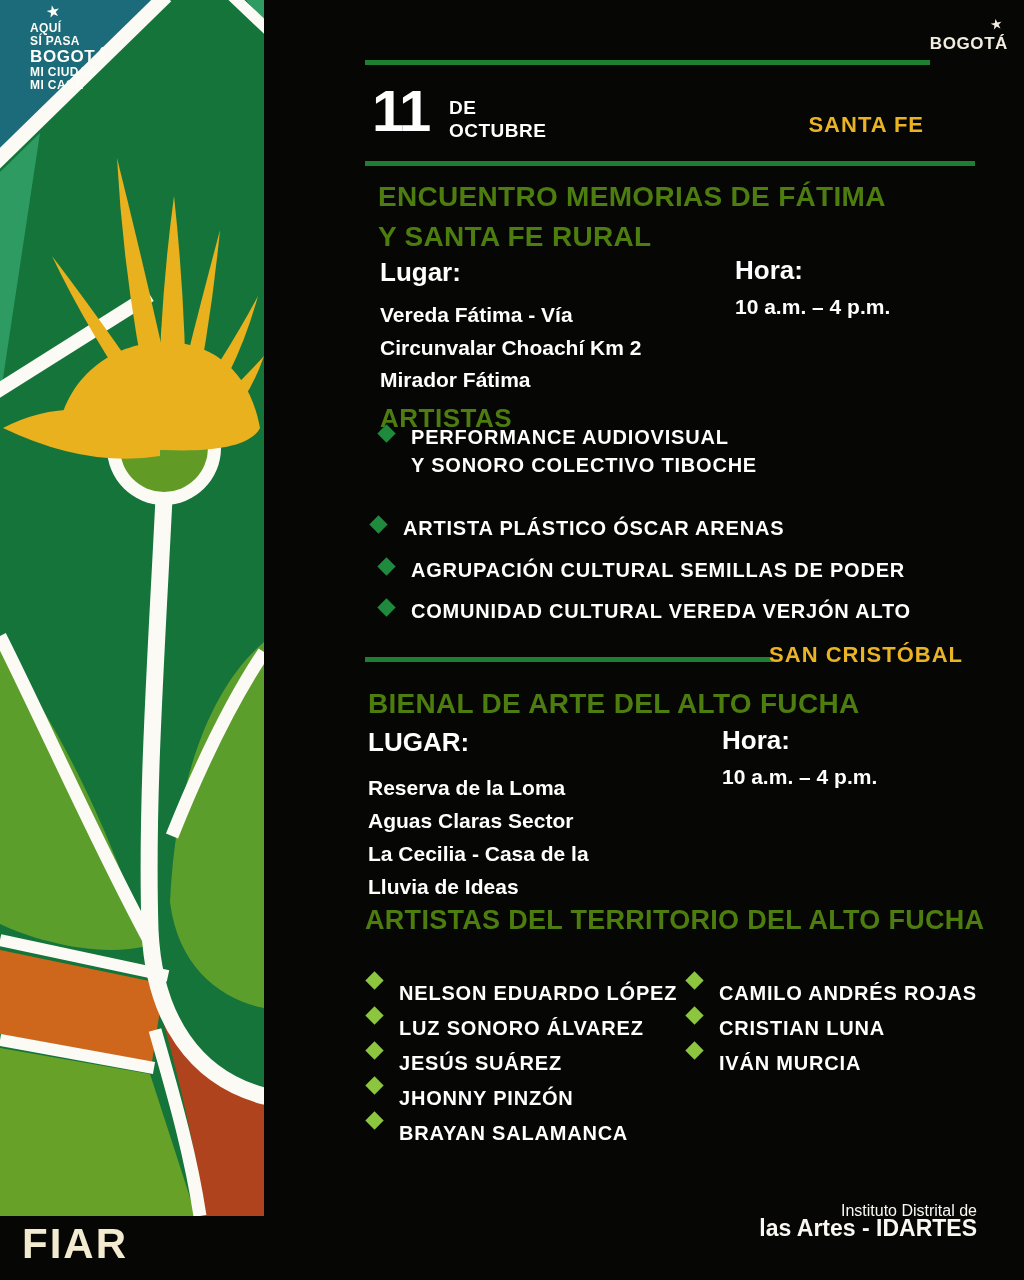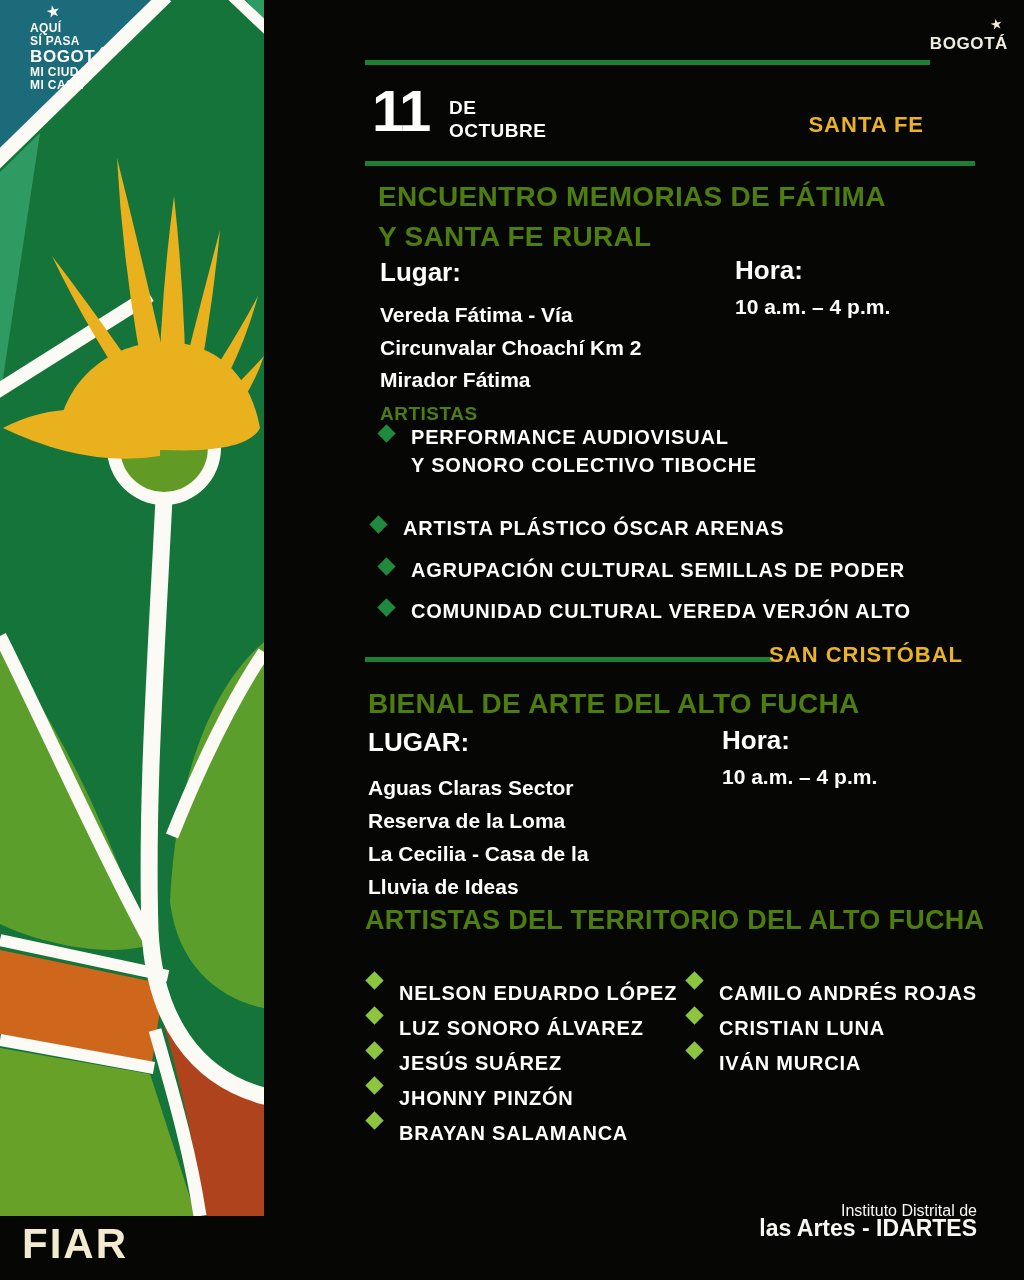--- a/index.html
+++ b/index.html
@@ -20,21 +20,21 @@
   
   .brand-word{right:16px;top:34px;font-size:17px;font-weight:bold;color:#F2EDE0;letter-spacing:.6px;}
   .brand-star{right:21px;top:16px;font-size:14px;color:#F2EDE0;transform:rotate(-10deg);}
   
   .day{left:372px;top:82px;font-size:58px;font-weight:bold;letter-spacing:-2px;line-height:1;}
   .de-month{left:449px;top:96px;font-size:19px;font-weight:bold;line-height:23px;letter-spacing:.5px;}
   .locality{font-size:22px;font-weight:bold;letter-spacing:1px;}
   .title{font-size:28px;font-weight:bold;letter-spacing:.3px;line-height:40px;}
   .label{font-size:26px;font-weight:bold;}
   .bodyln{font-size:21px;font-weight:bold;line-height:32.5px;}
-  .subhead{font-size:19px;font-weight:bold;letter-spacing:.5px;}
+  .subhead{font-size:26px;font-weight:bold;letter-spacing:.5px;}
   .bullet-item{position:absolute;}
   .diamond{position:absolute;left:0;top:4px;width:13px;height:13px;transform:rotate(45deg);}
   .d-dark{background:#1F8A3E;}
   .d-light{background:#8CC63E;}
   .bullet-text{margin-left:31px;font-size:20px;font-weight:bold;letter-spacing:.8px;line-height:28px;}
   .grid-item .bullet-text{line-height:22px;margin-top:12px;}
   .fiar{left:22px;top:1220px;font-size:42px;font-weight:bold;letter-spacing:2px;color:#F2EBCF;}
   .institute{right:47px;top:1202px;text-align:right;color:#FAF8F2;font-size:16px;line-height:17.5px;}
   .institute .l2{font-size:23px;font-weight:bold;}
 </style>
@@ -137,22 +137,22 @@
     <div class="bullet-text cream">COMUNIDAD CULTURAL VEREDA VERJÓN ALTO</div>
   </div>
 
   <div class="rule" style="left:365px;top:657px;width:408px;"></div>
   <div class="abs locality yellow" style="right:61px;top:642px;">SAN CRISTÓBAL</div>
   <div class="abs title green" style="left:368px;top:684px;">BIENAL DE ARTE DEL ALTO FUCHA</div>
   <div class="abs label cream" style="left:368px;top:727px;">LUGAR:</div>
   <div class="abs label cream" style="left:722px;top:725px;">Hora:</div>
   <div class="abs bodyln cream" style="left:722px;top:761px;">10 a.m. – 4  p.m.</div>
   <div class="abs bodyln cream" style="left:368px;top:771px;line-height:33px;">
+    <div>Reserva de la Loma</div>
     <div>Aguas Claras Sector</div>
-    <div>Reserva de la Loma</div>
     <div>La Cecilia - Casa de la</div>
     <div>Lluvia de Ideas</div>
   </div>
   <div class="abs subhead green" style="left:365px;top:905px;font-size:27px;letter-spacing:.3px;">ARTISTAS DEL TERRITORIO DEL ALTO FUCHA</div>
 
   <div class="bullet-item grid-item" style="left:368px;top:970px;">
     <span class="diamond d-light"></span>
     <div class="bullet-text cream">NELSON EDUARDO LÓPEZ</div>
   </div>
   <div class="bullet-item grid-item" style="left:368px;top:1005px;">

